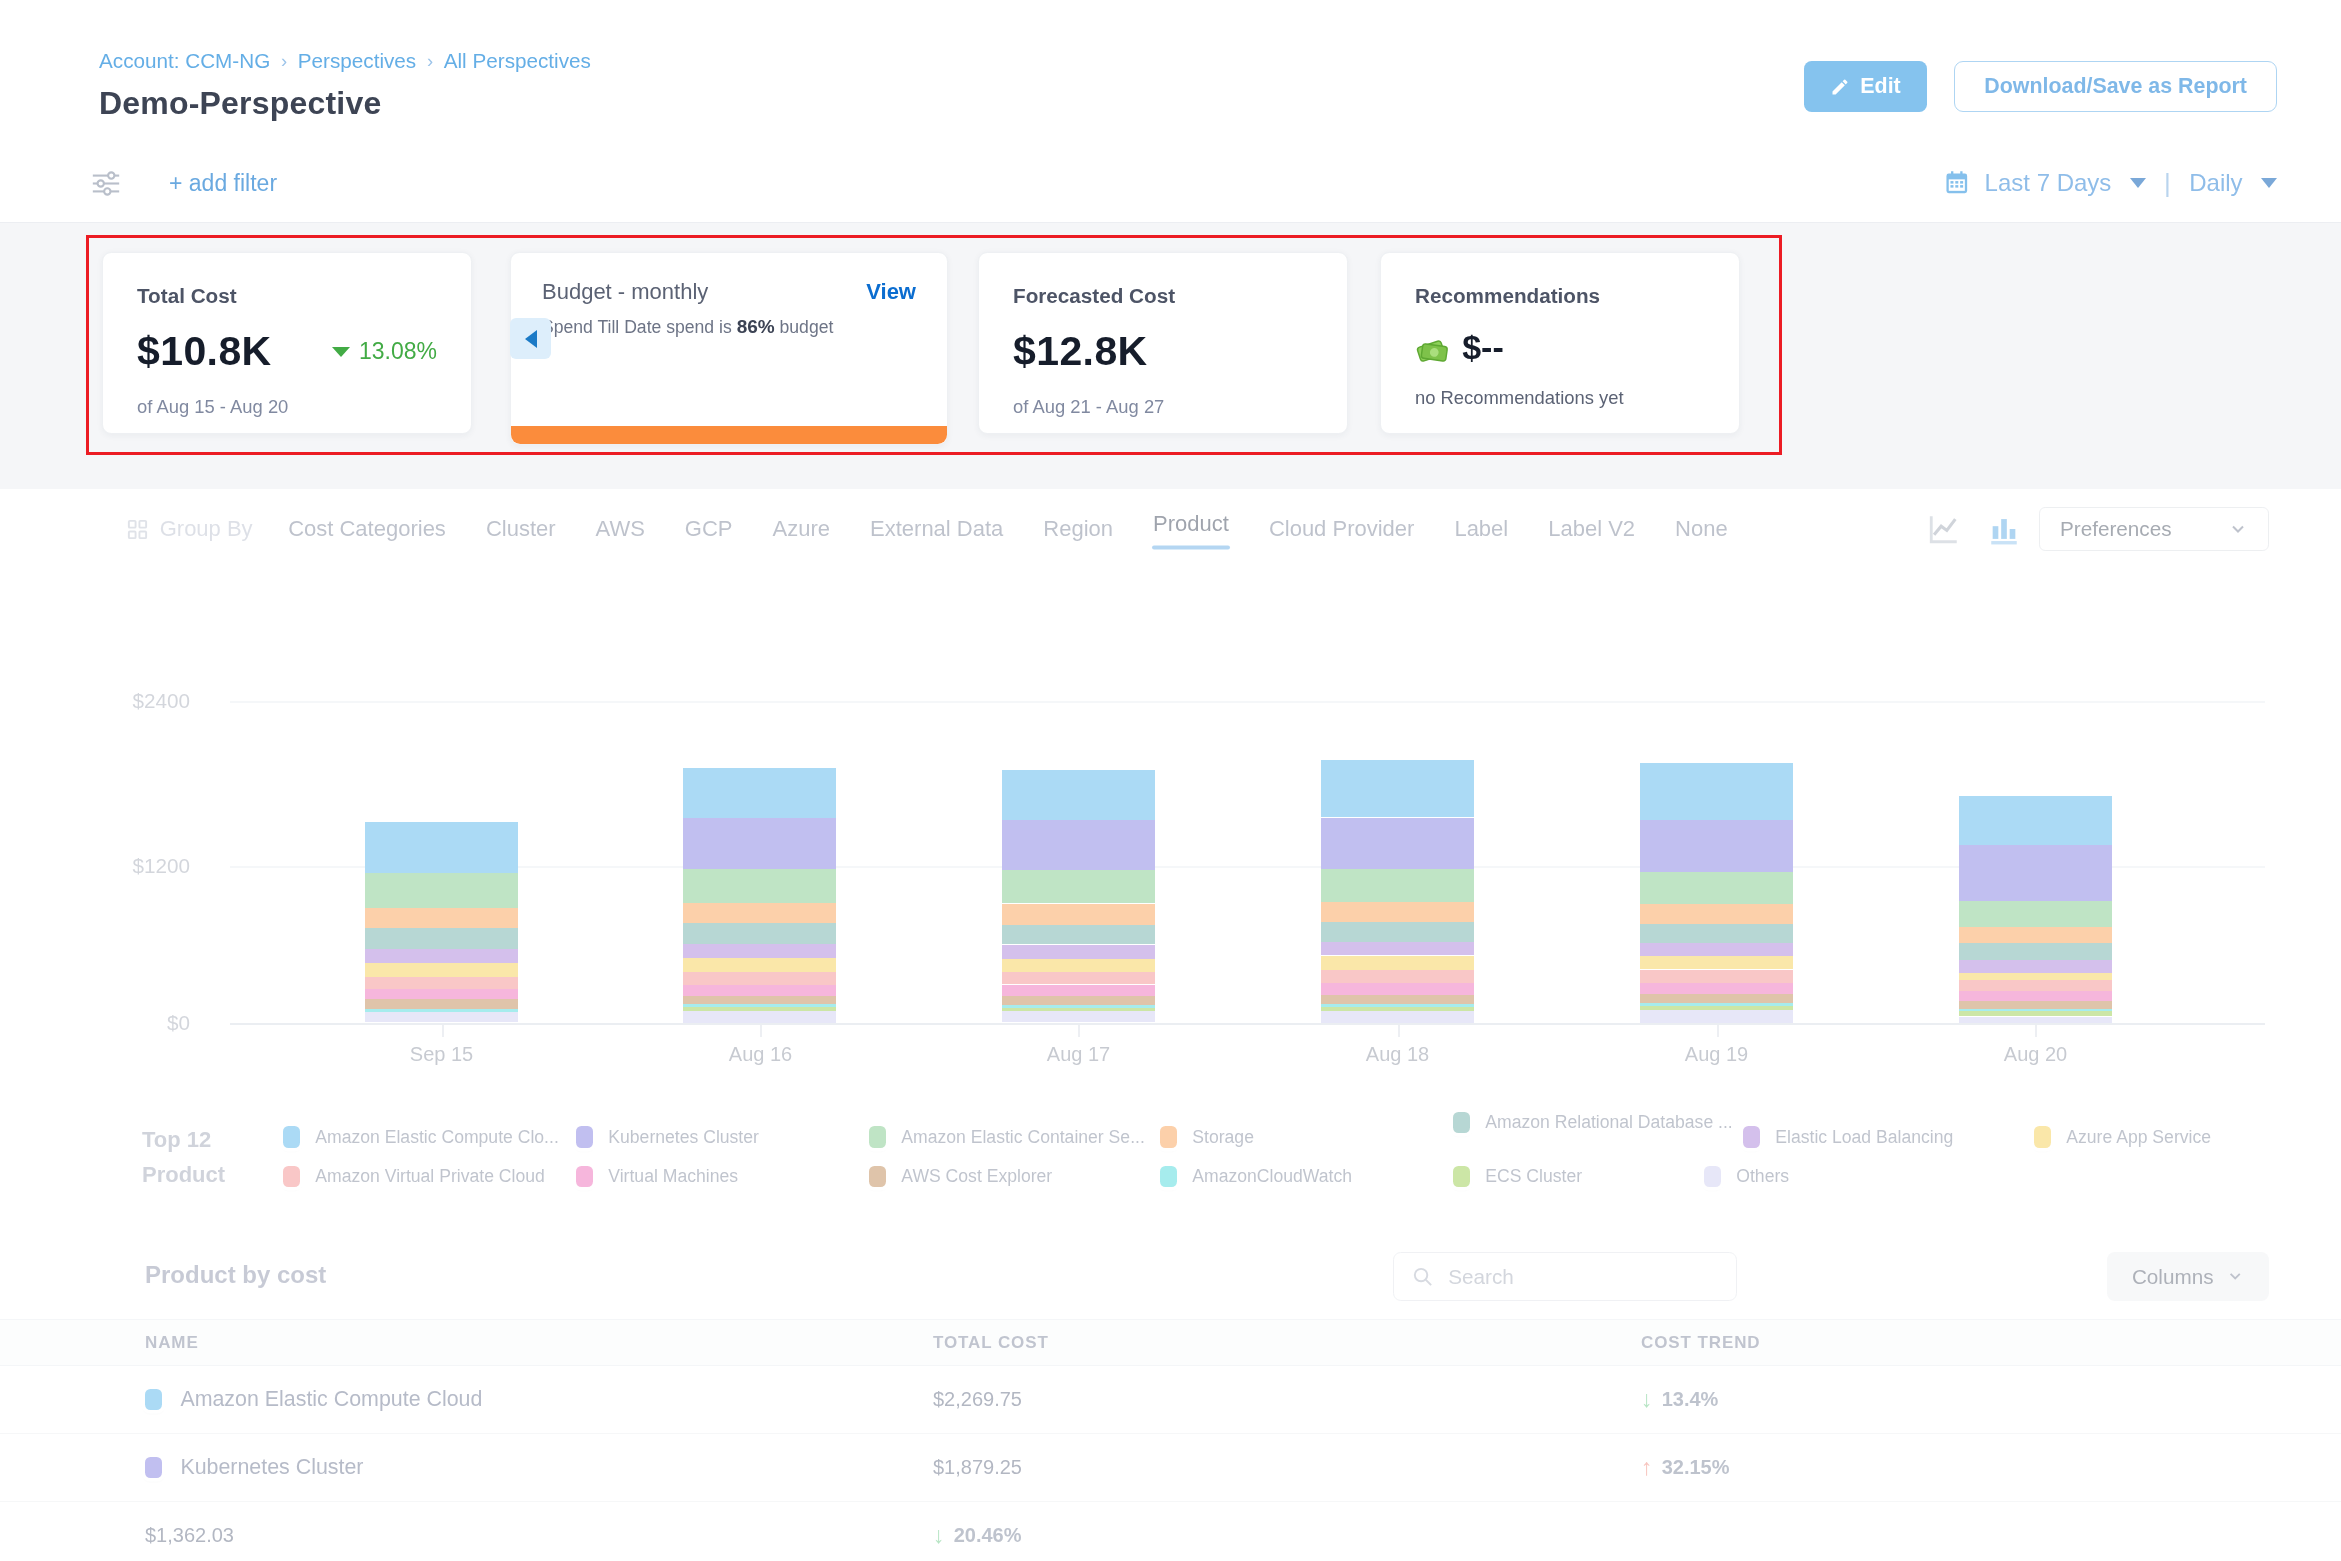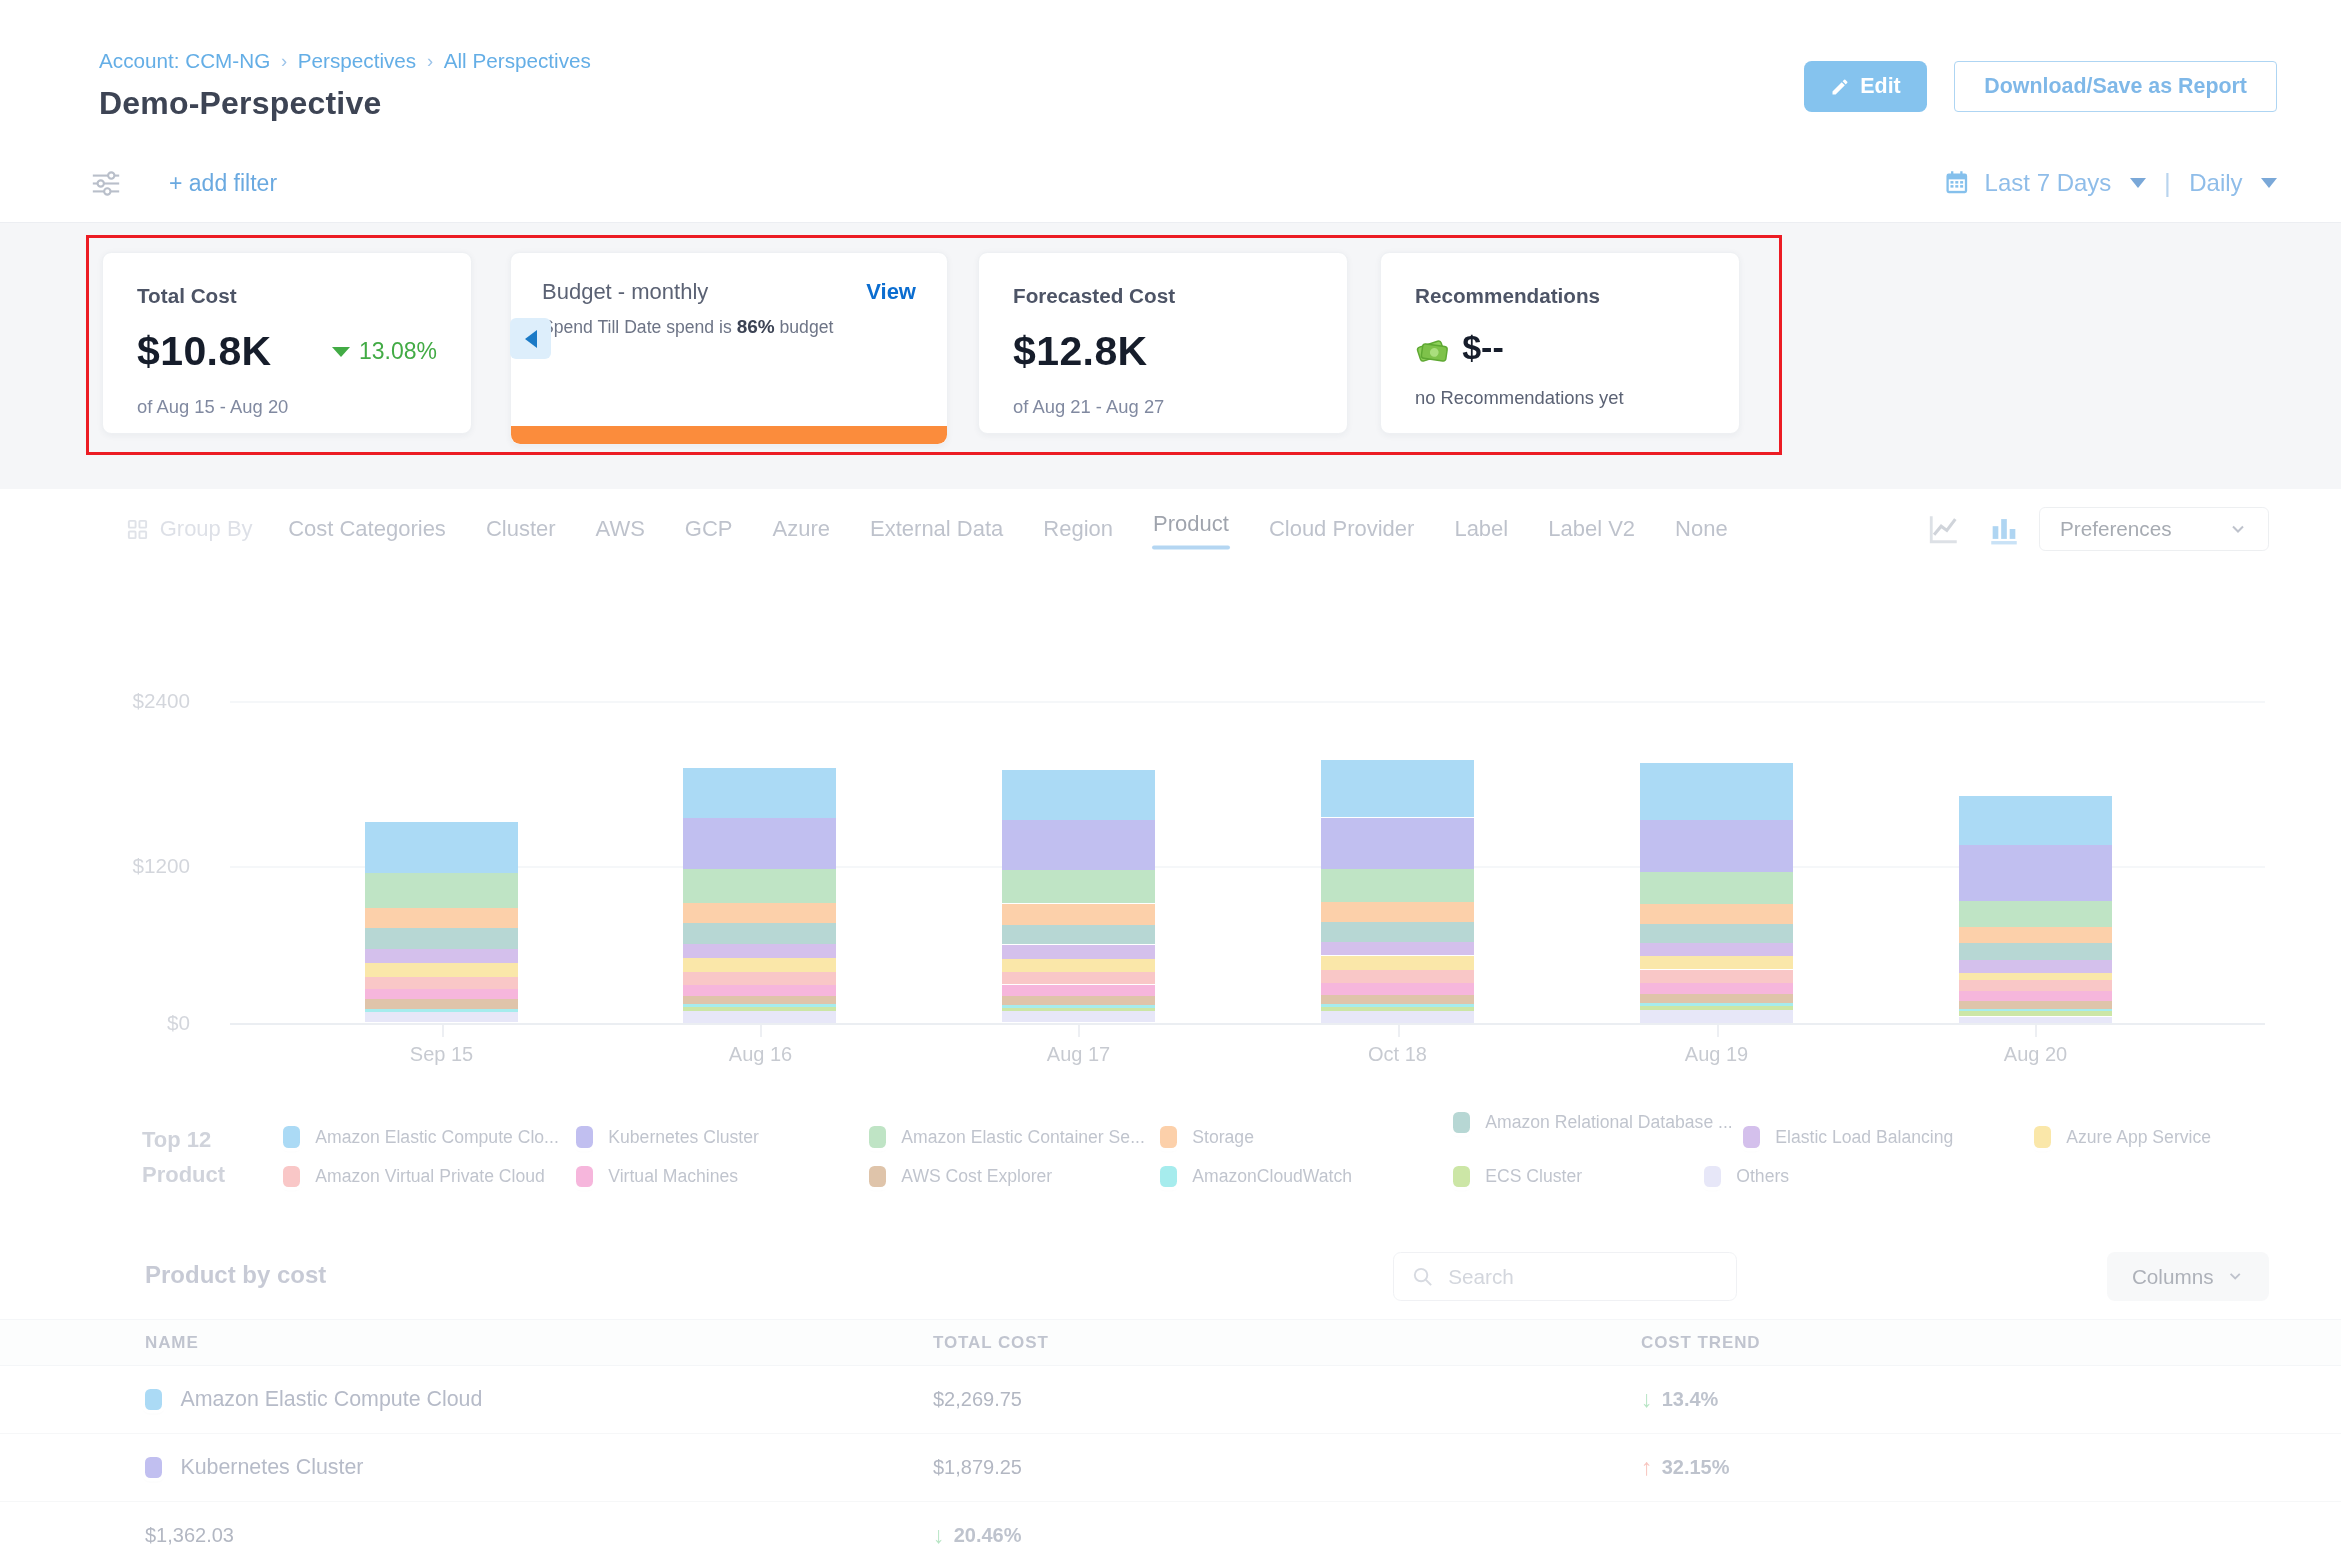--- a/index.html
+++ b/index.html
@@ -10,21 +10,21 @@
   
   .header{position:relative;padding:49px 65px 0 99px;height:95px;}
   .breadcrumb{font-size:20.7px;color:#64aee6;display:flex;align-items:center;gap:10.7px;}
   .breadcrumb .sep{color:#9cc4ea;font-size:18.4px;}
   .page-title{font-size:32px;font-weight:bold;color:#3d4454;margin-top:12.2px;letter-spacing:0.2px;}
   .header-actions{position:absolute;right:65px;top:61px;display:flex;gap:27.6px;}
   .btn-edit{display:flex;align-items:center;gap:10.7px;background:#85c3ee;border:none;color:#ffffff;
     font-weight:bold;font-size:21.4px;padding:0 26px;height:51px;border-radius:7.7px;cursor:pointer;
     font-family:"Liberation Sans", sans-serif;}
   .btn-download{background:#ffffff;border:1.5px solid #aed5f3;color:#7fb8e8;font-weight:bold;font-size:21.4px;
-    padding:0 29px;height:51px;border-radius:4px;cursor:pointer;font-family:"Liberation Sans", sans-serif;}
+    padding:0 29px;height:51px;border-radius:9px;cursor:pointer;font-family:"Liberation Sans", sans-serif;}
   
   .filter-row{position:relative;height:78px;border-bottom:1.5px solid #eceef2;display:flex;align-items:center;
     padding:0 65px 0 90px;}
   .add-filter{color:#6aa9e0;font-size:23px;margin-left:47px;cursor:pointer;}
   .date-controls{position:absolute;right:65px;display:flex;align-items:center;gap:13.8px;color:#8fbde9;font-size:24px;}
   .caret-down{width:0;height:0;border-left:8.4px solid transparent;border-right:8.4px solid transparent;
     border-top:10px solid #7aa8d8;display:inline-block;margin-left:4.6px;}
   .vbar{color:#b9d4ee;font-size:26px;padding:0 4.6px;}
   
   .cards-band{position:relative;height:266px;background:#f5f6f8;}
@@ -341,21 +341,21 @@
         <div class="bar-seg" title="Virtual Machines — Aug 18" style="left: 1321px; top: 414px; height: 11.8px; background: rgb(240, 124, 192);"></div>
         <div class="bar-seg" title="Amazon Virtual Private Cloud — Aug 18" style="left: 1321px; top: 401px; height: 13px; background: rgb(245, 154, 154);"></div>
         <div class="bar-seg" title="Azure App Service — Aug 18" style="left: 1321px; top: 387px; height: 14.3px; background: rgb(247, 212, 99);"></div>
         <div class="bar-seg" title="Elastic Load Balancing — Aug 18" style="left: 1321px; top: 372px; height: 14.3px; background: rgb(177, 141, 221);"></div>
         <div class="bar-seg" title="Amazon Relational Database Service — Aug 18" style="left: 1321px; top: 353px; height: 19.6px; background: rgb(126, 184, 177);"></div>
         <div class="bar-seg" title="Storage — Aug 18" style="left: 1321px; top: 332px; height: 21px; background: rgb(251, 171, 102);"></div>
         <div class="bar-seg" title="Amazon Elastic Container Service for Kubernetes — Aug 18" style="left: 1321px; top: 300px; height: 33px; background: rgb(140, 207, 150);"></div>
         <div class="bar-seg" title="Kubernetes Cluster — Aug 18" style="left: 1321px; top: 249px; height: 51px; background: rgb(143, 140, 228);"></div>
         <div class="bar-seg" title="Amazon Elastic Compute Cloud — Aug 18" style="left: 1321px; top: 191px; height: 57px; background: rgb(103, 189, 238);"></div>
         <div class="xtick" style="left: 1398px; top: 456px;"></div>
-        <div class="xlabel" style="left: 1298px; top: 474px;">Oct 18</div>
+        <div class="xlabel" style="left: 1298px; top: 474px;">Aug 18</div>
         <div class="bar-seg" title="Others — Aug 19" style="left: 1640px; top: 441px; height: 12.7px; background: rgb(213, 213, 243);"></div>
         <div class="bar-seg" title="ECS Cluster — Aug 19" style="left: 1640px; top: 436px; height: 4.7px; background: rgb(163, 211, 94);"></div>
         <div class="bar-seg" title="AmazonCloudWatch — Aug 19" style="left: 1640px; top: 434px; height: 2.7px; background: rgb(94, 221, 224);"></div>
         <div class="bar-seg" title="AWS Cost Explorer — Aug 19" style="left: 1640px; top: 425px; height: 8.8px; background: rgb(197, 149, 101);"></div>
         <div class="bar-seg" title="Virtual Machines — Aug 19" style="left: 1640px; top: 414px; height: 11.4px; background: rgb(240, 124, 192);"></div>
         <div class="bar-seg" title="Amazon Virtual Private Cloud — Aug 19" style="left: 1640px; top: 401px; height: 12.7px; background: rgb(245, 154, 154);"></div>
         <div class="bar-seg" title="Azure App Service — Aug 19" style="left: 1640px; top: 387px; height: 13.4px; background: rgb(247, 212, 99);"></div>
         <div class="bar-seg" title="Elastic Load Balancing — Aug 19" style="left: 1640px; top: 373px; height: 14px; background: rgb(177, 141, 221);"></div>
         <div class="bar-seg" title="Amazon Relational Database Service — Aug 19" style="left: 1640px; top: 355px; height: 19px; background: rgb(126, 184, 177);"></div>
         <div class="bar-seg" title="Storage — Aug 19" style="left: 1640px; top: 335px; height: 20px; background: rgb(251, 171, 102);"></div>

